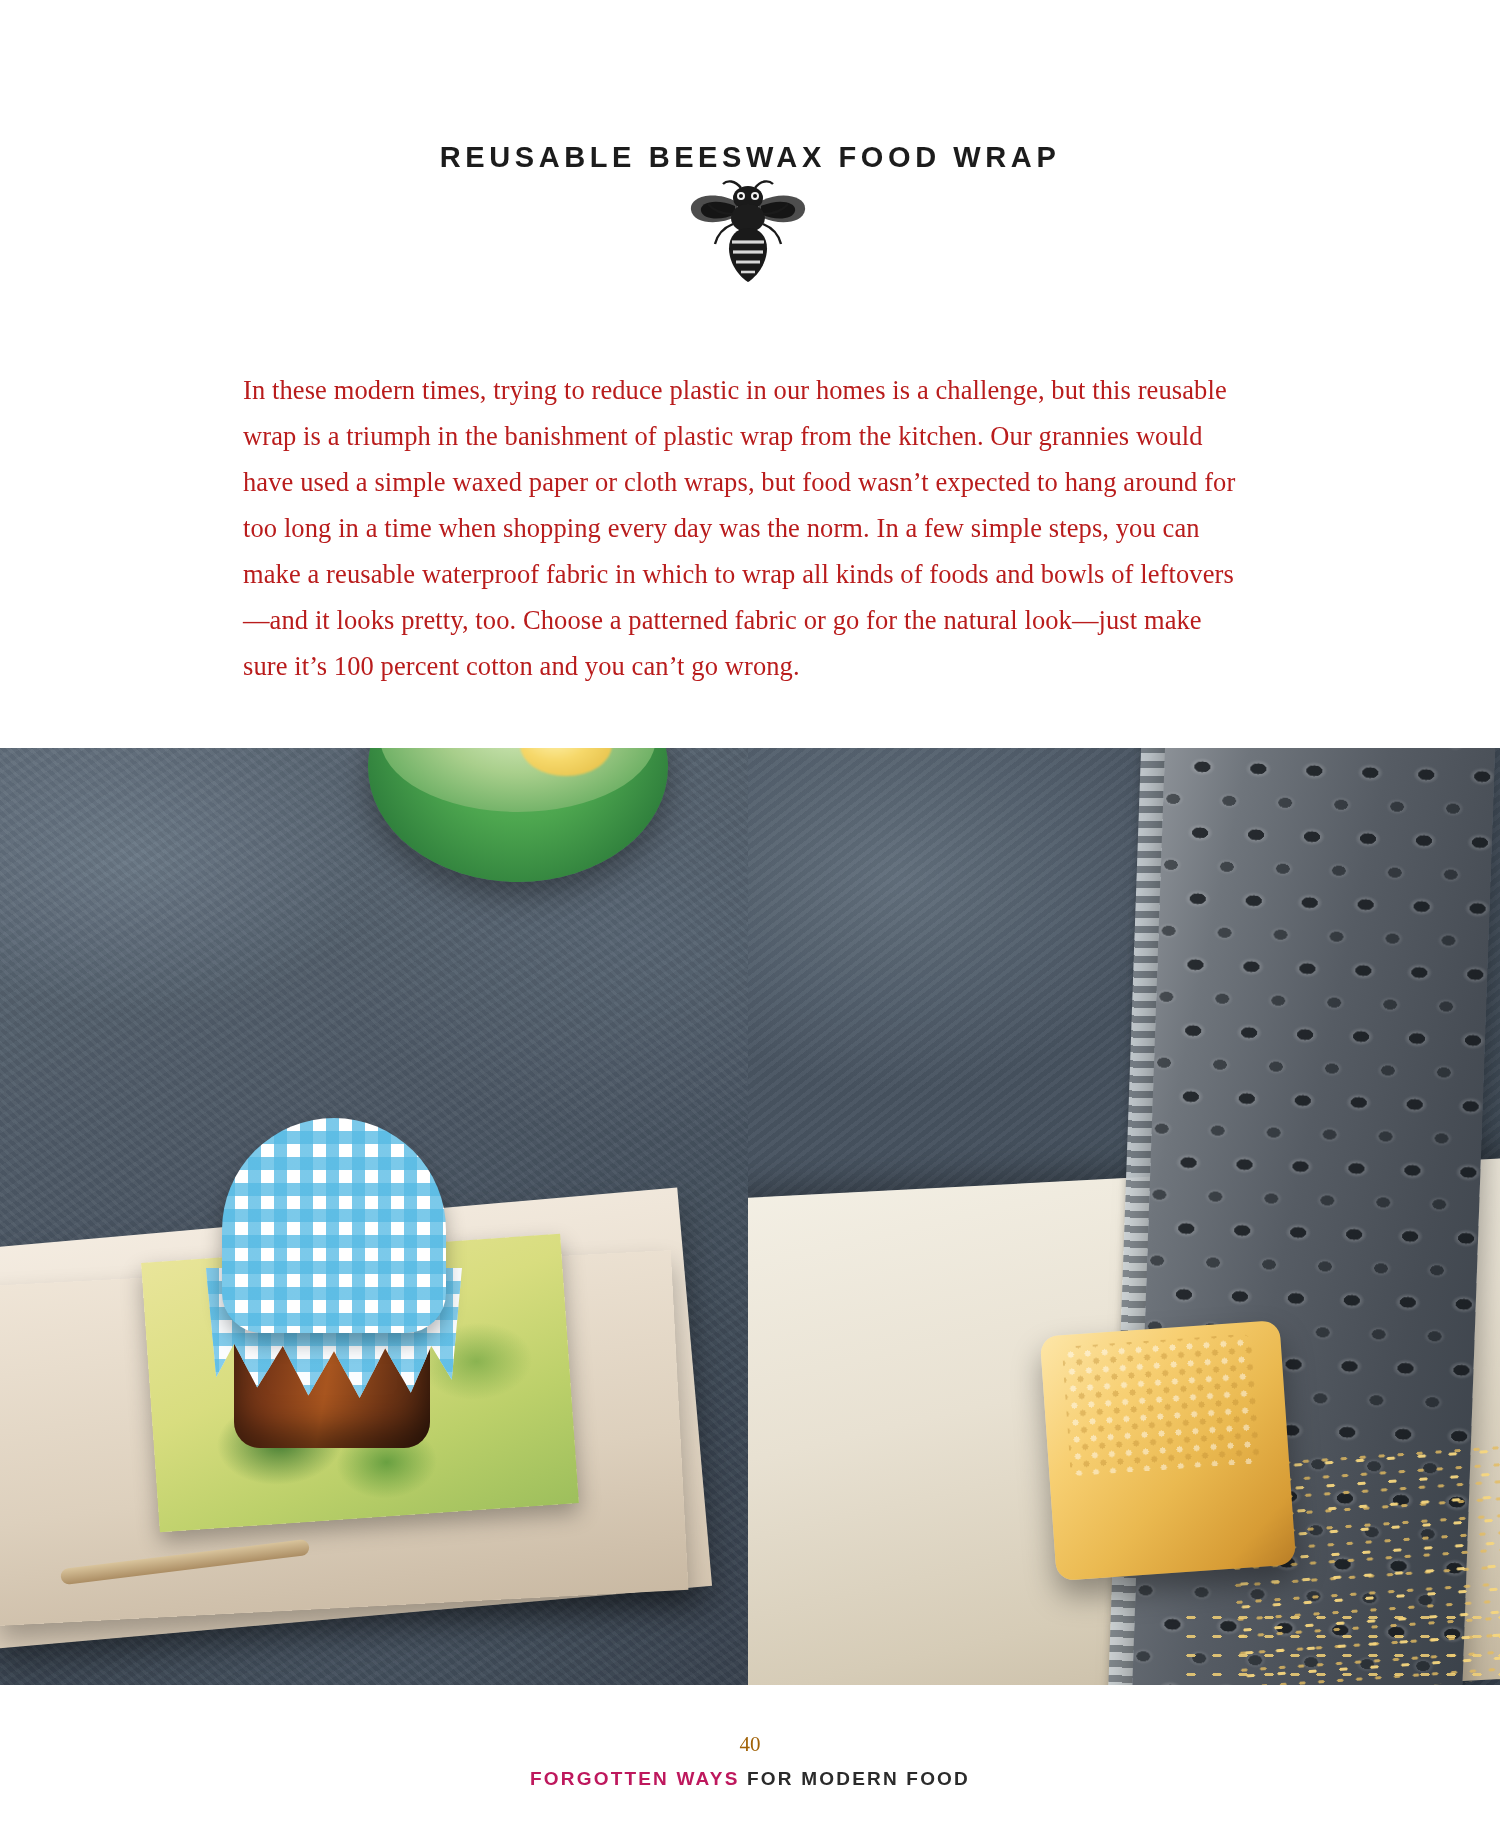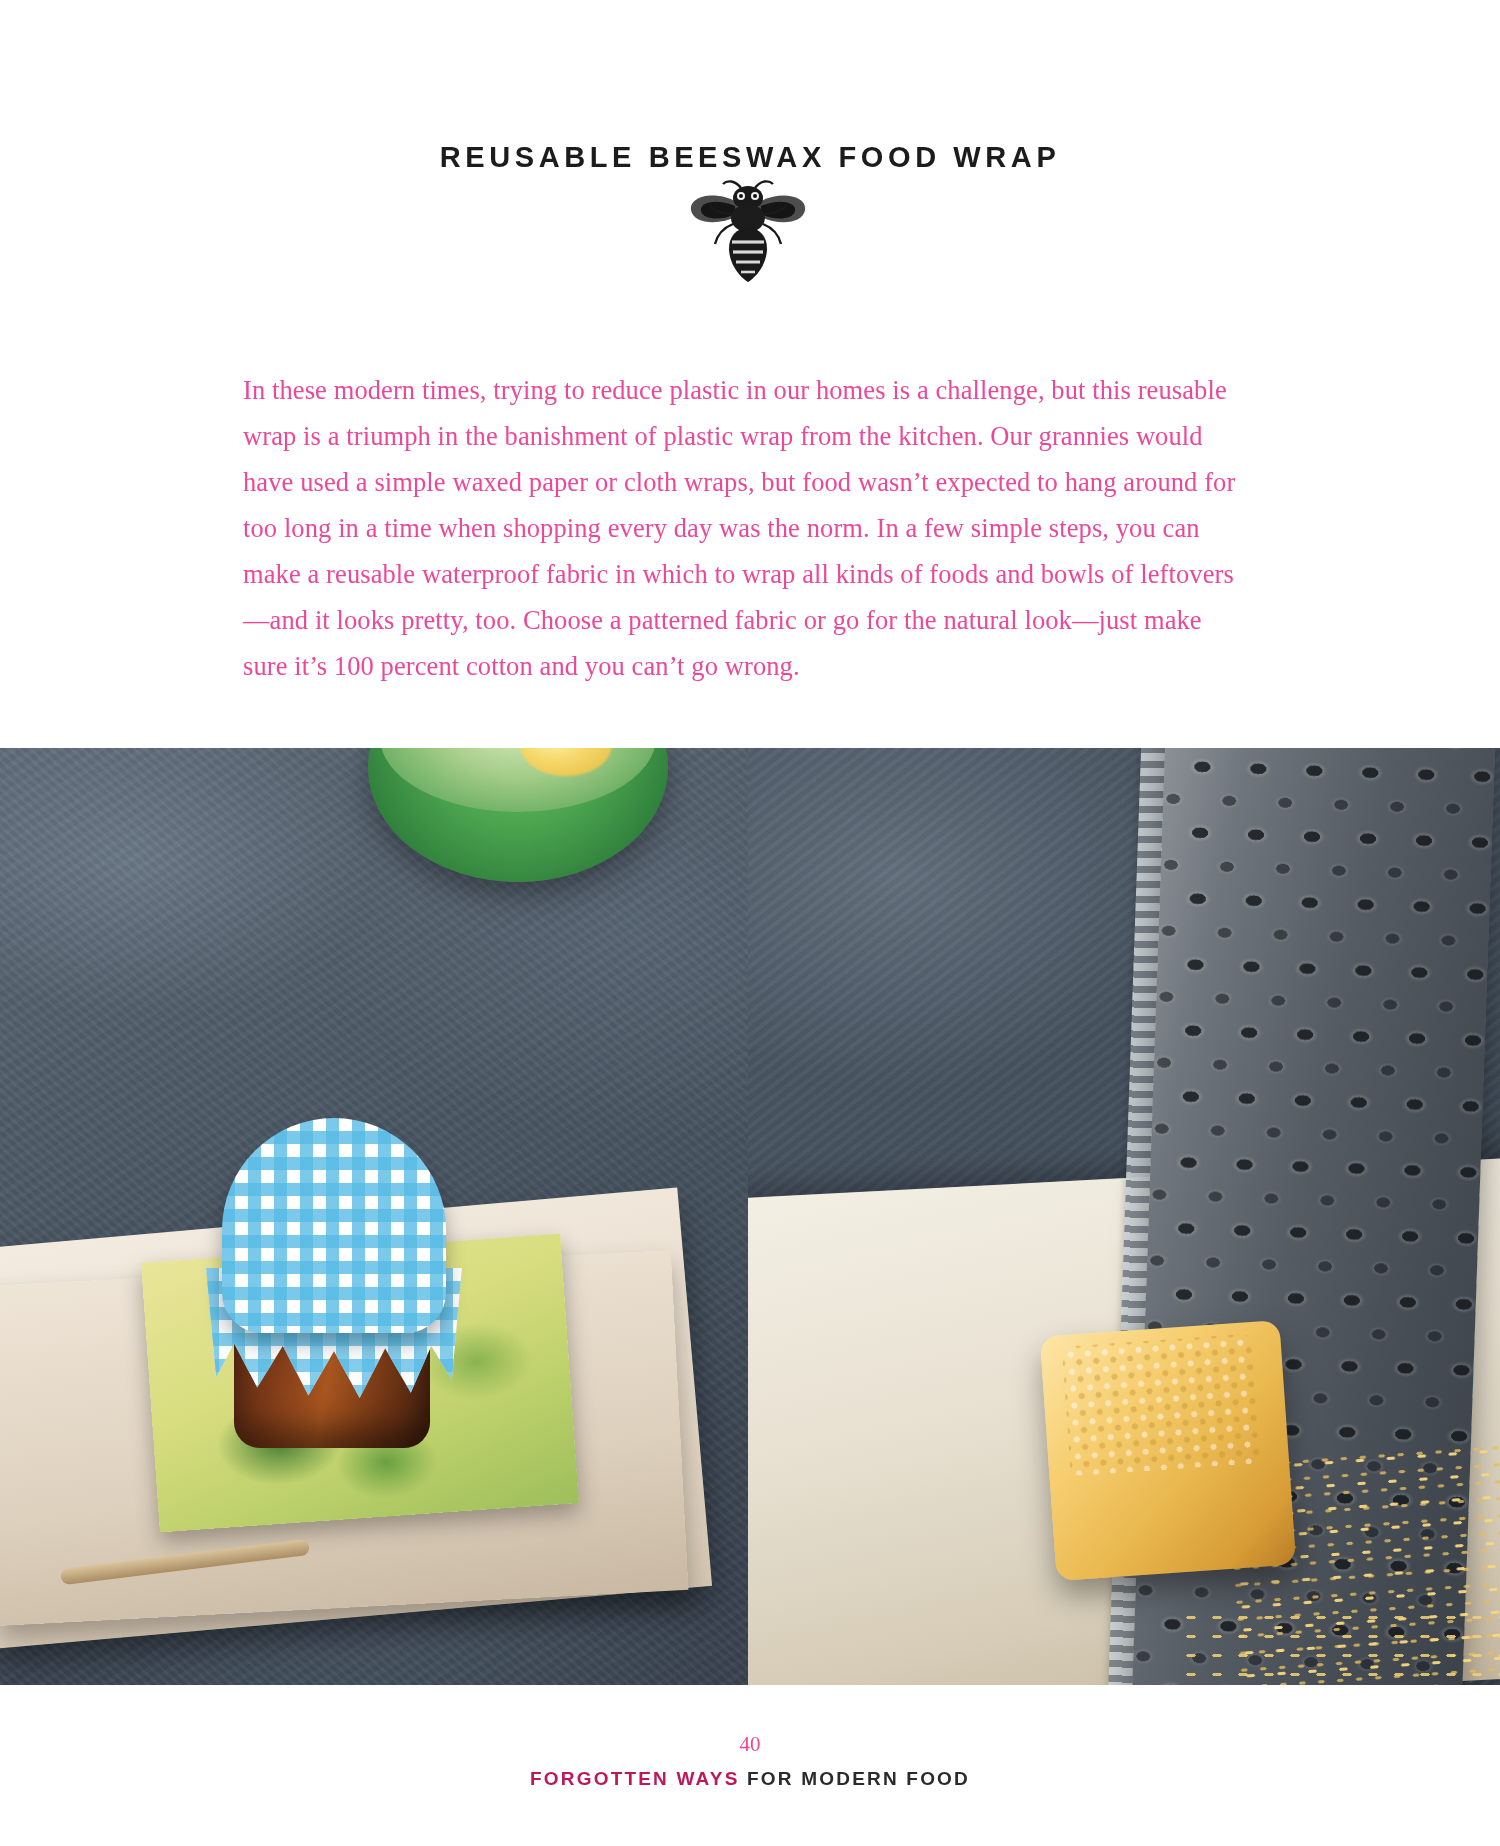--- a/index.html
+++ b/index.html
@@ -53,21 +53,21 @@
 
   
   .intro {
     position: absolute;
     left: 243px;
     top: 340px;
     width: 1005px;
     font-family: "Liberation Serif", serif;
     font-size: 26.5px;
     line-height: 46px;
-    color: #ec4899;
+    color: #b91c1c;
     text-align: left;
     letter-spacing: 0.1px;
   }
 
   
   .photos {
     position: absolute;
     left: 0;
     top: 748px;
     width: 1500px;
@@ -318,21 +318,21 @@
 
   
   .footer-page {
     position: absolute;
     left: 0;
     top: 1732px;
     width: 1500px;
     text-align: center;
     font-family: "Liberation Serif", serif;
     font-size: 21px;
-    color: #ec4899;
+    color: #a16207;
   }
   .footer-title {
     position: absolute;
     left: 0;
     top: 1768px;
     width: 1500px;
     text-align: center;
     font-family: "Liberation Sans", sans-serif;
     font-size: 19px;
     letter-spacing: 2.2px;

